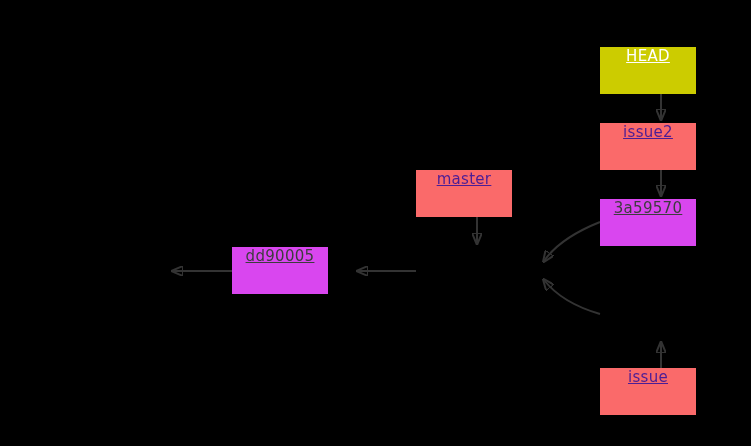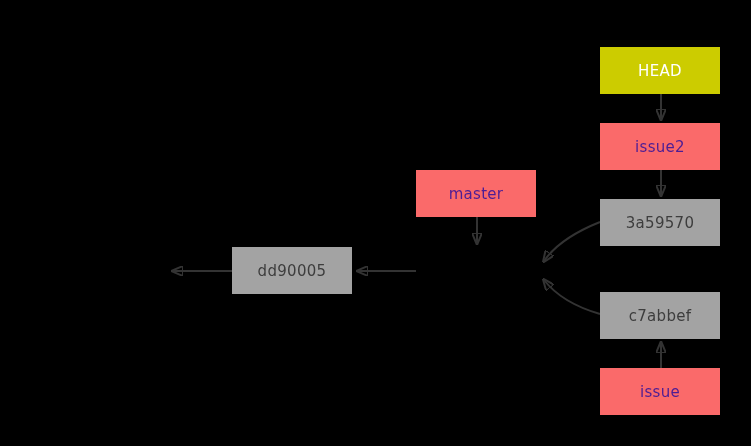--- a/index.html
+++ b/index.html
@@ -21,32 +21,33 @@
     width: 751px;
     height: 446px;
   }
   .edges path {
     stroke: #333333;
     stroke-width: 2;
     fill: none;
   }
   .node {
     position: absolute;
-    width: 120px;
+    width: 96px;
     height: 47px;
     display: flex;
-    align-items: center;
+    align-items: flex-start;
     justify-content: center;
     font-size: 15px;
     letter-spacing: 0.3px;
     box-sizing: border-box;
+    text-decoration: underline;
   }
   .node.head   { background: #cccc00; color: #ffffff; }
   .node.branch { background: #fa6a6a; color: #4c1d95; }
-  .node.commit { background: #a3a3a3; color: #3d3d3d; }
+  .node.commit { background: #d946ef; color: #3d3d3d; }
 
   .n-head    { left: 600px; top: 47px; }
   .n-issue2  { left: 600px; top: 123px; }
   .n-3a59570 { left: 600px; top: 199px; }
   .n-c7abbef { left: 600px; top: 292px; }
   .n-issue   { left: 600px; top: 368px; }
   .n-master  { left: 416px; top: 170px; }
   .n-9ffb7ee { left: 416px; top: 247px; }
   .n-dd90005 { left: 232px; top: 247px; }
   .n-b7dab40 { left: 47px;  top: 247px; }
@@ -85,23 +86,20 @@
   </div>
 
   <div class="node branch n-master">
     <span>master</span>
   </div>
 
   <div class="node commit n-3a59570">
     <span>3a59570</span>
   </div>
 
-  <div class="node commit n-c7abbef">
-    <span>c7abbef</span>
-  </div>
 
 
   <div class="node commit n-dd90005">
     <span>dd90005</span>
   </div>
 
 
 </div>
 
 </body></html>

